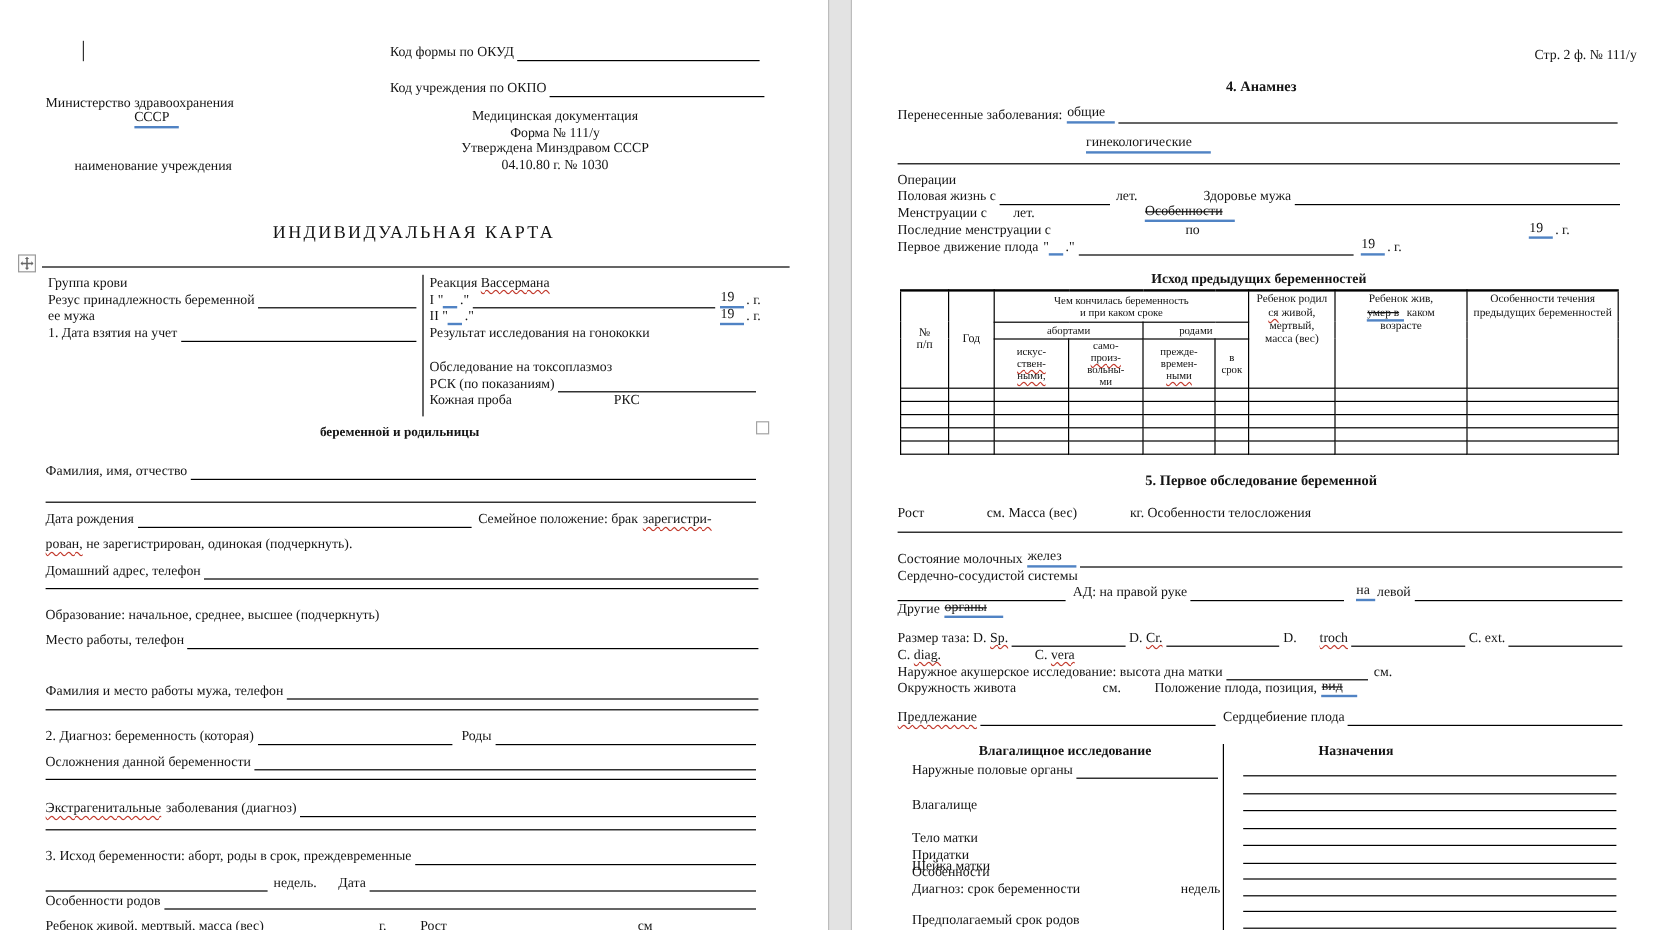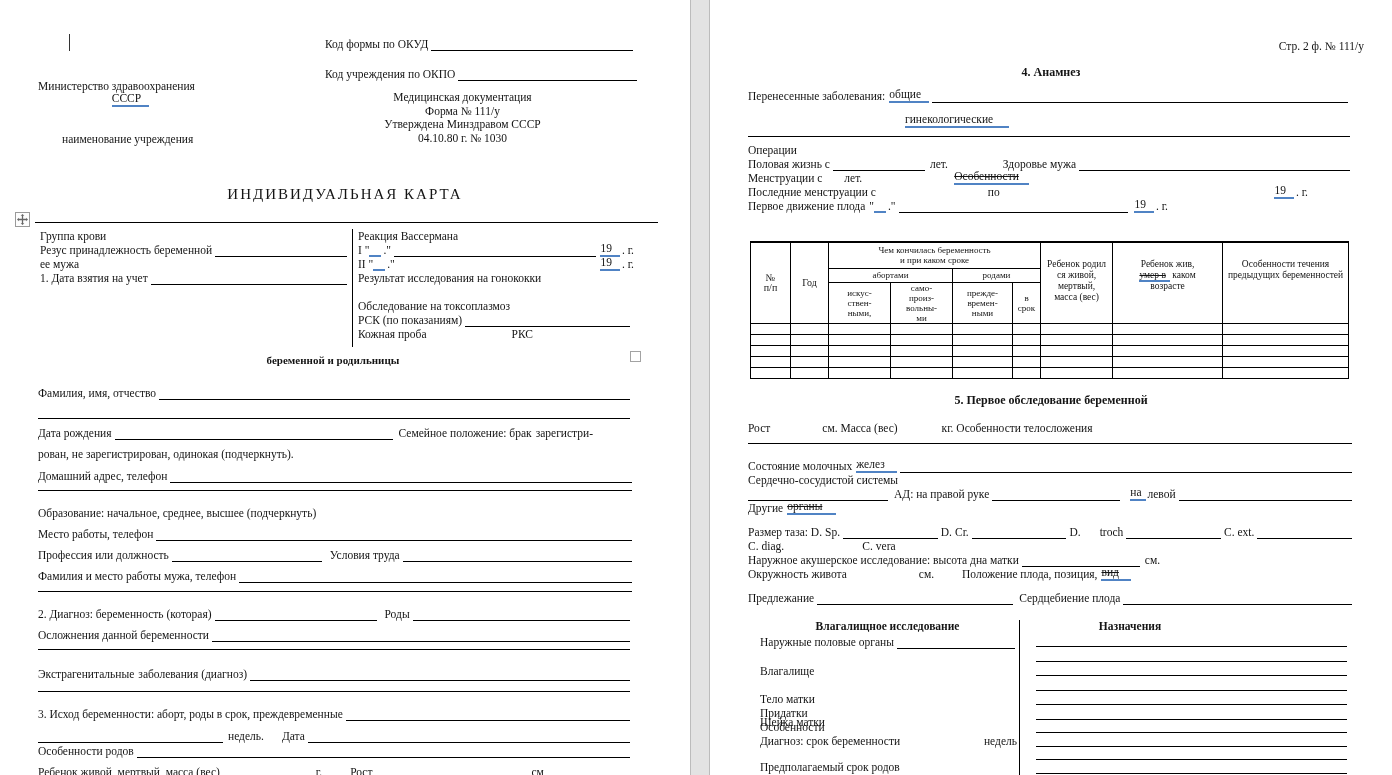--- a/index.html
+++ b/index.html
@@ -12,40 +12,40 @@
   #gutter{position:absolute;left:690px;top:0;width:20px;height:775px;background:#e3e3e3;
           border-left:1px solid #bcbcbc;border-right:1px solid #bcbcbc}
   .ln{position:absolute;display:flex;align-items:flex-end;white-space:nowrap;
       font-size:11.5px;line-height:14px;height:15px}
   .ln span{display:inline-block}
   .f{flex:1;border-bottom:1px solid #000;margin-left:3px;height:13px;min-width:8px}
   .fw{border-bottom:1px solid #000;margin-left:3px;height:13px}
   .g{height:13px}
   .b{font-weight:bold}
   .c{justify-content:center}
-  .sq{text-decoration-style:wavy;text-decoration-color:#c23b2e;
+  .sq{text-decoration:underline;text-decoration-style:wavy;text-decoration-color:#c23b2e;
       text-decoration-thickness:1px;text-underline-offset:2px}
   .bu{border-bottom:2px solid #5083c4;padding-right:8px}
   .xb{border-bottom:2px solid #5083c4;padding-right:10px;
       text-decoration:line-through;text-decoration-thickness:1px}
   .hr{position:absolute;border-top:1px solid #000;height:0}
   .vr{position:absolute;border-left:1px solid #000;width:0}
   .blk{position:absolute;text-align:center;font-size:11.5px;line-height:13.5px}
   .blk span{display:block}
   #cursor{position:absolute;left:69px;top:34px;width:1px;height:17px;background:#333}
   #handle{position:absolute;left:15px;top:212px;width:15px;height:15px;border:1px solid #9a9a9a;
           background:#fdfdfd;display:flex;align-items:center;justify-content:center}
   #anchor-square{position:absolute;left:630px;top:351px;width:11px;height:11px;border:1.5px solid #a3a3a3}
   #tbl{position:absolute;left:40px;top:241px;width:598px;border-collapse:collapse;table-layout:fixed;
        border-top:2px solid #000}
   #tbl th,#tbl td{border:1px solid #000;padding:0 1px;font-weight:normal;text-align:center;
        vertical-align:middle;font-size:9px;line-height:10px;overflow:hidden}
   #tbl th span{display:block}
   #tbl i{font-style:normal}
-  #tbl .vt{vertical-align:top;padding-top:16px;font-size:9.5px;line-height:11px}
+  #tbl .vt{vertical-align:top;padding-top:2px;font-size:9.5px;line-height:11px}
   #tbl .lg{font-size:10px}
   #tbl .body td{height:11px}
   .rline{position:absolute;left:326px;width:311px;border-top:1px solid #000;height:0}
 </style>
 </head>
 <body>
 
 <div id="screen">
 
   <div class="pg" id="p1">
@@ -162,26 +162,20 @@
       <span>Домашний адрес, телефон</span>
       <span class="f"></span>
     </div>
     <div class="hr" style="left:38px;width:594px;top:490px"></div>
 
     <div class="ln" style="left:38px;top:505px">
       <span>Образование: начальное, среднее, высшее (подчеркнуть)</span>
     </div>
     <div class="ln" style="left:38px;top:526px;width:594px">
       <span>Место работы, телефон</span>
-      <span class="f"></span>
-    </div>
-    <div class="ln" style="left:38px;top:547px;width:594px">
-      <span>Профессия или должность</span>
-      <span class="fw" style="width:150px"></span>
-      <span style="margin-left:8px">Условия труда</span>
       <span class="f"></span>
     </div>
     <div class="ln" style="left:38px;top:568px;width:594px">
       <span>Фамилия и место работы мужа, телефон</span>
       <span class="f"></span>
     </div>
     <div class="hr" style="left:38px;width:594px;top:591px"></div>
 
     <div class="ln" style="left:38px;top:606px;width:592px">
       <span>2. Диагноз: беременность (которая)</span>
@@ -276,20 +270,23 @@
     <div class="ln" style="left:38px;top:198px;width:420px">
       <span>Первое движение плода</span>
       <span style="margin-left:4px">"</span>
         <span class="bu" style="width:12px"></span>
       <span style="margin-left:2px">."</span>
       <span class="fw" style="flex:1"></span>
       <span class="bu" style="margin-left:6px">19</span>
       <span style="margin-left:2px">. г.</span>
     </div>
 
+    <div class="ln c b" style="left:40px;width:598px;top:225px;font-size:11.5px">
+      <span>Исход предыдущих беременностей</span>
+    </div>
 
     <table id="tbl">
       <colgroup>
         <col style="width:40px">
           <col style="width:38px">
           <col style="width:62px">
           <col style="width:62px">
         <col style="width:60px">
           <col style="width:28px">
           <col style="width:72px">

